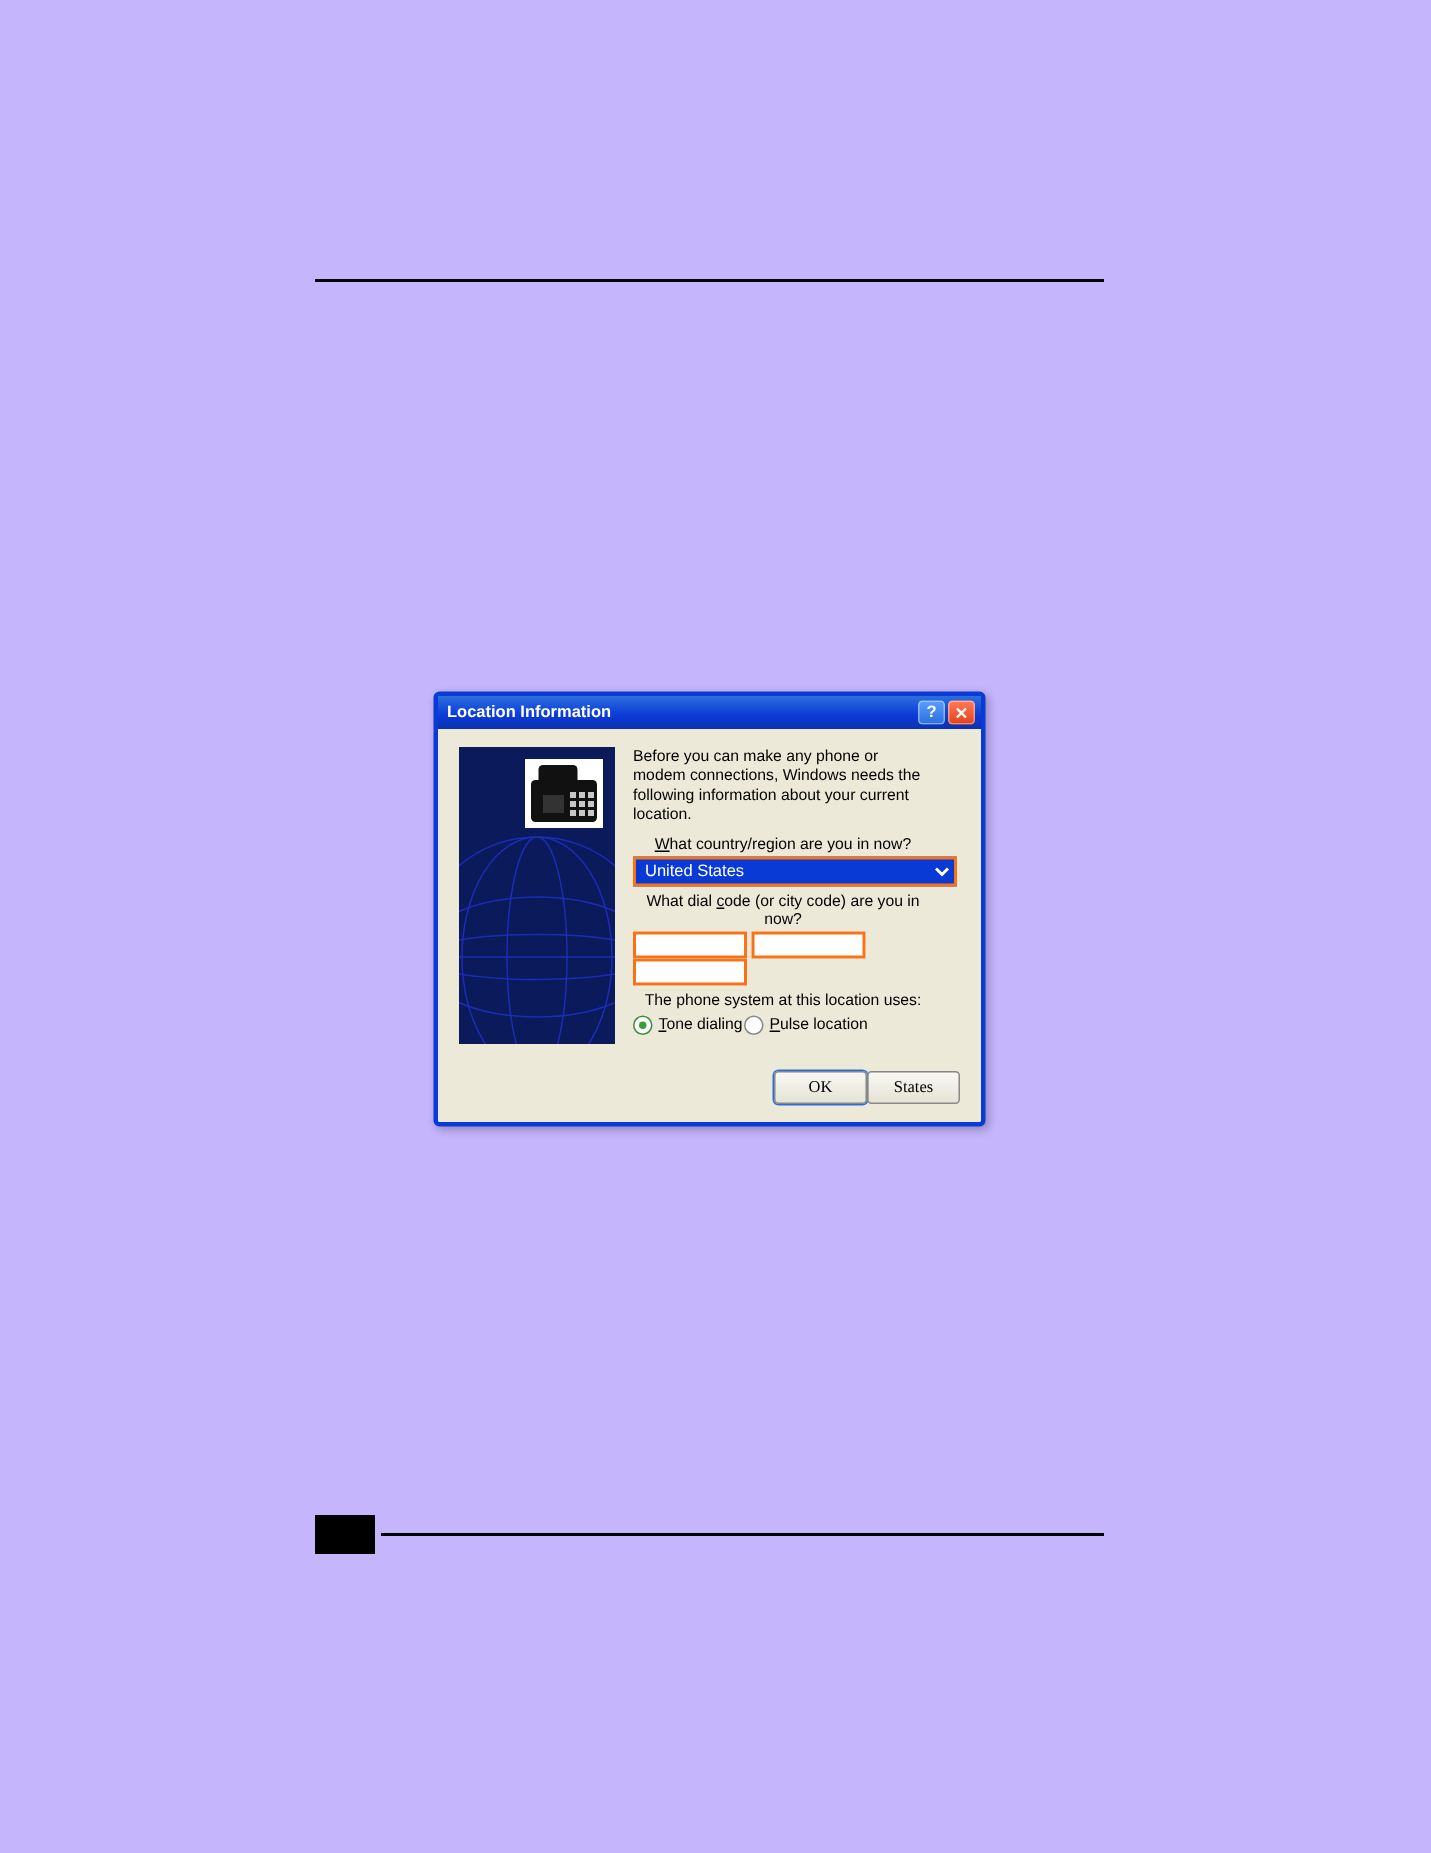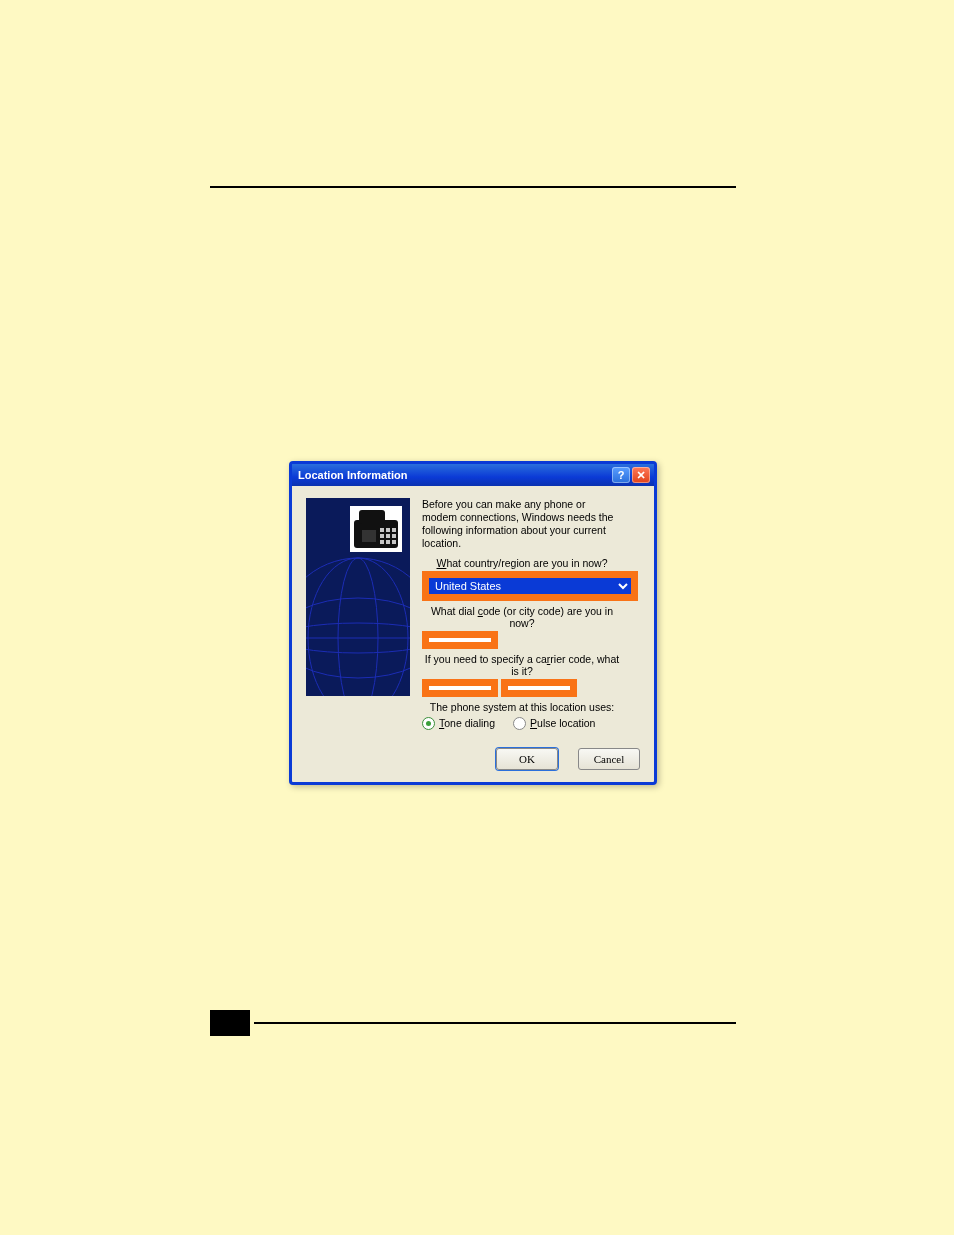--- a/index.html
+++ b/index.html
@@ -1,45 +1,45 @@
 <!DOCTYPE html>
 <html><head>
 <meta charset="utf-8">
 <style>
   html,body{margin:0;padding:0;background:#fff;font-family:Tahoma,Arial,sans-serif;}
-  .page{width:954px;height:1235px;margin:0 auto;position:relative;background:#fef9c3;}
+  .page{width:954px;height:1235px;margin:0 auto;position:relative;background:#c4b5fd;}
   .hr{position:absolute;left:210px;right:218px;height:0;border-top:2px solid #000;}
   .hr.top{top:186px;}
   .footer{position:absolute;left:210px;right:218px;top:1010px;height:32px;}
   .footer .blk{width:40px;height:26px;background:#000;position:absolute;left:0;top:0;}
   .footer .line{position:absolute;left:44px;right:0;top:12px;border-top:2px solid #000;height:0;}
 
   
   .dlg{position:absolute;left:289px;top:461px;width:362px;background:#ece9d8;border:3px solid #0a3ad6;border-radius:4px;box-shadow:2px 2px 6px rgba(0,0,0,.25);}
   .titlebar{height:22px;background:linear-gradient(to bottom,#2a6fdc,#0b3ad6 60%,#0a32b0);display:flex;align-items:center;padding:0 4px;color:#fff;font-size:11px;font-weight:bold;}
   .titlebar .title{flex:1;padding-left:2px;}
   .tbtn{width:18px;height:16px;margin-left:2px;border-radius:3px;display:flex;align-items:center;justify-content:center;font-size:11px;font-weight:bold;box-shadow:inset 0 0 0 1px rgba(255,255,255,.4);}
   .tbtn.help{background:linear-gradient(#5a9eff,#2a6fdc);color:#fff;}
   .tbtn.close{background:linear-gradient(#ff7a5a,#e1421a);color:#fff;}
   .body{padding:12px 32px 12px 14px;font-size:10.5px;color:#000;display:flex;}
   .leftimg{width:104px;height:198px;background:#0a1a5a;position:relative;margin-right:12px;flex:0 0 auto;}
   .leftimg svg{position:absolute;inset:0;}
   .formcol{flex:1;min-width:0;}
   .para{line-height:1.25;margin-bottom:6px;}
   .lbl{margin:4px 0 2px 0;text-align:center;}
   .u{text-decoration:underline;}
-  select.in,input.in{font:11px Tahoma,Arial,sans-serif;box-sizing:border-box;border:7px solid #f97316;background:#fff;padding:1px 2px;}
+  select.in,input.in{font:11px Tahoma,Arial,sans-serif;box-sizing:border-box;border:2px solid #f97316;background:#fff;padding:1px 2px;}
   select.country{width:216px;background:#0a3ad6;color:#fff;}
   input.short{width:76px;height:18px;}
-  .radiorow{margin-top:4px;display:flex;gap:18px;align-items:center;}
+  .radiorow{margin-top:4px;display:flex;gap:1px;align-items:center;}
   .radio{display:flex;align-items:center;gap:4px;}
   .rdot{width:11px;height:11px;border-radius:50%;background:#fff;border:1px solid #3a8f3a;display:flex;align-items:center;justify-content:center;}
   .rdot.on::after{content:"";width:5px;height:5px;border-radius:50%;background:#3a9f3a;}
   .rdot.off{border-color:#888;}
-  .btnrow{display:flex;justify-content:flex-end;gap:20px;padding:6px 14px 12px 14px;}
+  .btnrow{display:flex;justify-content:flex-end;gap:0;padding:6px 14px 12px 14px;}
   .btn{width:60px;height:20px;border:1px solid #888;border-radius:3px;background:linear-gradient(#f8f8f4,#e6e3d6);font:11px Tahoma;display:flex;align-items:center;justify-content:center;cursor:default;}
   .btn.default{box-shadow:0 0 0 1px #2a6fdc;}
 </style>
 </head>
 <body>
 <div class="page">
 
   <div class="hr top"></div>
 
   <div class="dlg">
@@ -94,23 +94,20 @@
         </div>
         <select class="in country">
           <option selected="">United States</option>
         </select>
 
         <div class="lbl">
           <span>What dial </span><span class="u">c</span><span>ode (or city code) are you in now?</span>
         </div>
         <input class="in short" type="text" value="" style="">
 
-        <div class="lbl">
-          <span>If you need to specify a ca</span><span class="u">r</span><span>rier code, what is it?</span>
-        </div>
         <input class="in short" type="text" value="" style="">
 
         <input class="in short" type="text" value="" style="">
 
         <div class="lbl">The phone system at this location uses:</div>
         <div class="radiorow">
           <label class="radio">
             <span class="rdot on"></span>
             <span><span class="u">T</span><span>one dialing</span></span>
           </label>
@@ -120,21 +117,21 @@
           </label>
         </div>
       </div>
     </div>
 
     <div class="btnrow">
       <div class="btn default">
           <span>OK</span>
         </div>
       <div class="btn">
-          <span>Cancel</span>
+          <span>States</span>
         </div>
     </div>
   </div>
 
   <div class="footer">
     <div class="blk"></div>
     <div class="line"></div>
   </div>
 
 </div>

